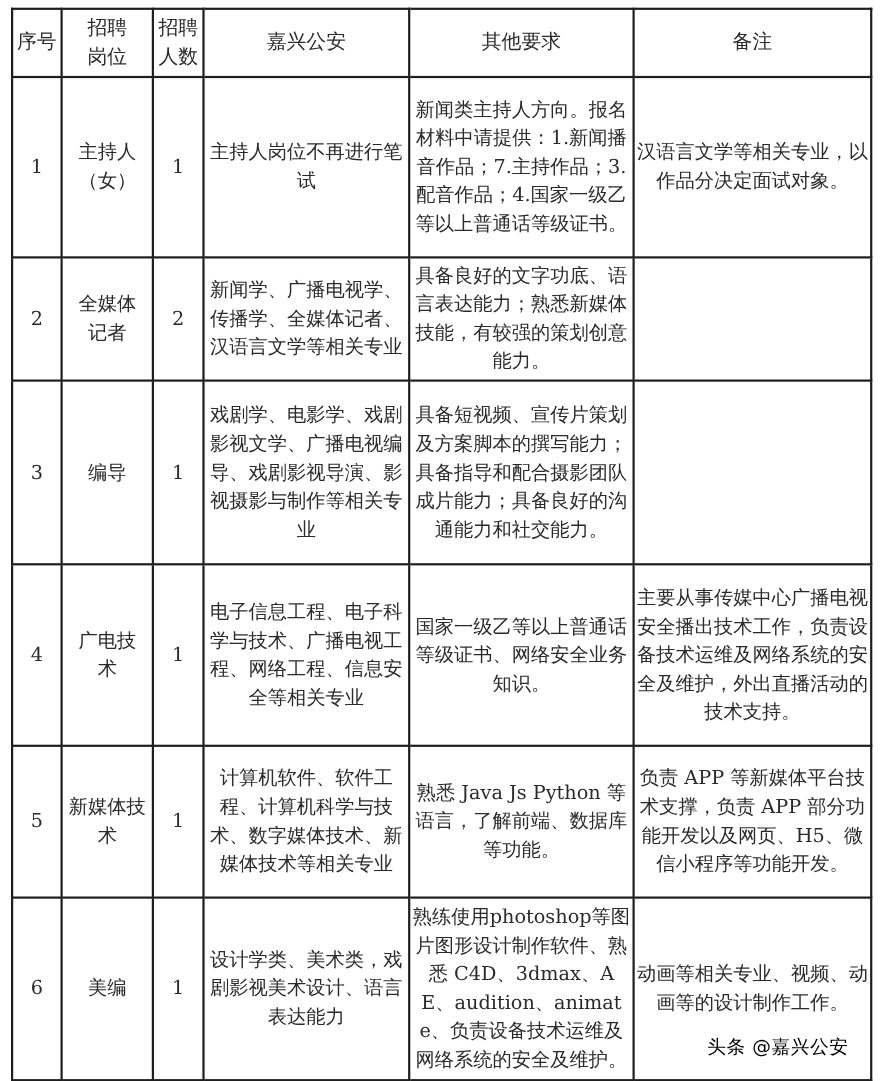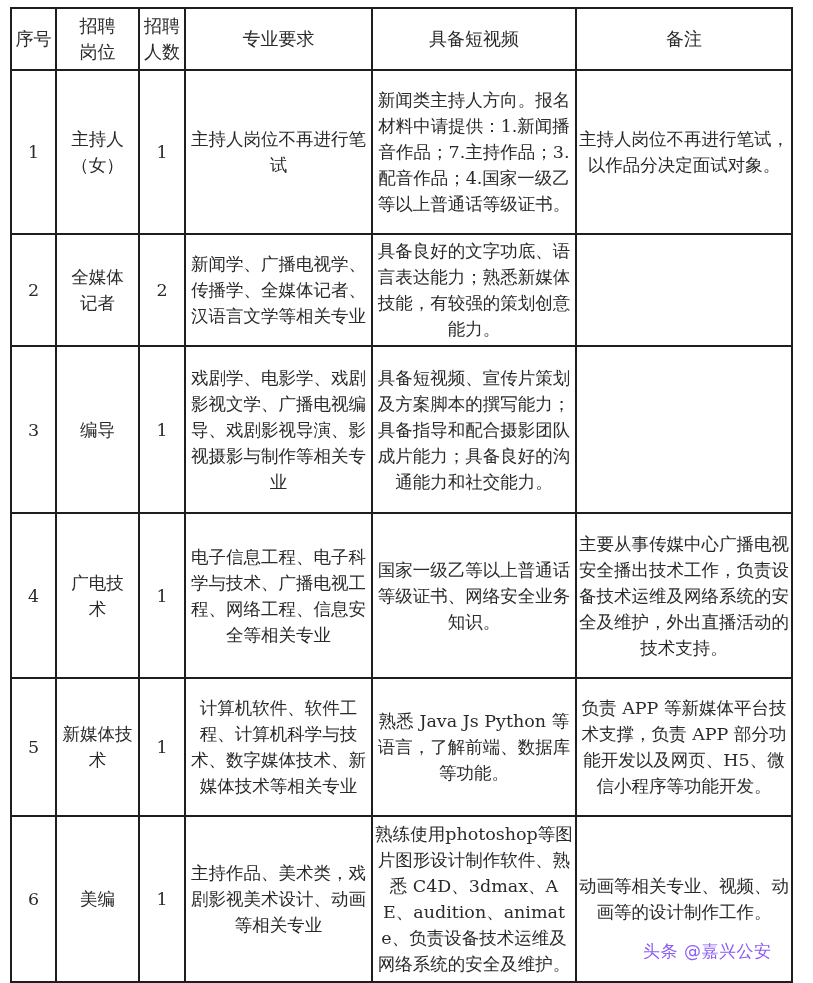--- a/index.html
+++ b/index.html
@@ -16,54 +16,54 @@
       text-align: center; vertical-align: middle;
       padding: 0 2px; word-break: break-all;
       color: #2a2a2a;
     }
     table.recruit th { font-size: 18px; }
     .c0 { width: 45px; } .c1 { width: 83px; } .c2 { width: 46px; }
     .c3 { width: 187px; } .c4 { width: 204px; } .c5 { width: 216px; }
     .watermark {
       position: absolute; left: 643px; top: 940px;
       font-family: "DejaVu Sans", "Liberation Sans", sans-serif;
-      font-size: 17px; color: #8b5cf6; letter-spacing: 0.5px;
+      font-size: 17px; color: #000000; letter-spacing: 0.5px;
       text-shadow: 0 0 2px #fff, 0 0 3px #fff;
     }
   </style>
 </head>
 <body>
 
 <table class="recruit">
   <colgroup>
     <col class="c0">
       <col class="c1">
       <col class="c2">
       <col class="c3">
       <col class="c4">
       <col class="c5">
   </colgroup>
   <thead>
     <tr style="height:58px">
       <th>序号</th>
       <th style="padding:4px 16px">招聘岗位</th>
       <th>招聘人数</th>
-      <th>专业要求</th>
-      <th>具备短视频</th>
+      <th>嘉兴公安</th>
+      <th>其他要求</th>
       <th>备注</th>
     </tr>
   </thead>
   <tbody>
     <tr style="height:164px">
       <td>1</td>
       <td style="padding:0 12px">主持人（女）</td>
       <td>1</td>
       <td>主持人岗位不再进行笔试</td>
       <td>新闻类主持人方向。报名材料中请提供：1.新闻播音作品；7.主持作品；3.配音作品；4.国家一级乙等以上普通话等级证书。</td>
-      <td>主持人岗位不再进行笔试，以作品分决定面试对象。</td>
+      <td>汉语言文学等相关专业，以作品分决定面试对象。</td>
     </tr>
     <tr style="height:112px">
       <td>2</td>
       <td style="padding:0 12px">全媒体记者</td>
       <td>2</td>
       <td>新闻学、广播电视学、传播学、全媒体记者、汉语言文学等相关专业</td>
       <td>具备良好的文字功底、语言表达能力；熟悉新媒体技能，有较强的策划创意能力。</td>
       <td></td>
     </tr>
     <tr style="height:167px">
@@ -87,20 +87,20 @@
       <td style="padding:0 4px">新媒体技术</td>
       <td>1</td>
       <td>计算机软件、软件工程、计算机科学与技术、数字媒体技术、新媒体技术等相关专业</td>
       <td>熟悉 Java Js Python 等语言，了解前端、数据库等功能。</td>
       <td>负责 APP 等新媒体平台技术支撑，负责 APP 部分功能开发以及网页、H5、微信小程序等功能开发。</td>
     </tr>
     <tr style="height:166px">
       <td>6</td>
       <td style="padding:0 12px">美编</td>
       <td>1</td>
-      <td>主持作品、美术类，戏剧影视美术设计、动画等相关专业</td>
+      <td>设计学类、美术类，戏剧影视美术设计、语言表达能力</td>
       <td>熟练使用photoshop等图片图形设计制作软件、熟悉 C4D、3dmax、AE、audition、animate、负责设备技术运维及网络系统的安全及维护。</td>
       <td>动画等相关专业、视频、动画等的设计制作工作。</td>
     </tr>
   </tbody>
 </table>
 
 <div class="watermark">头条 @嘉兴公安</div>
 
 </body></html>

